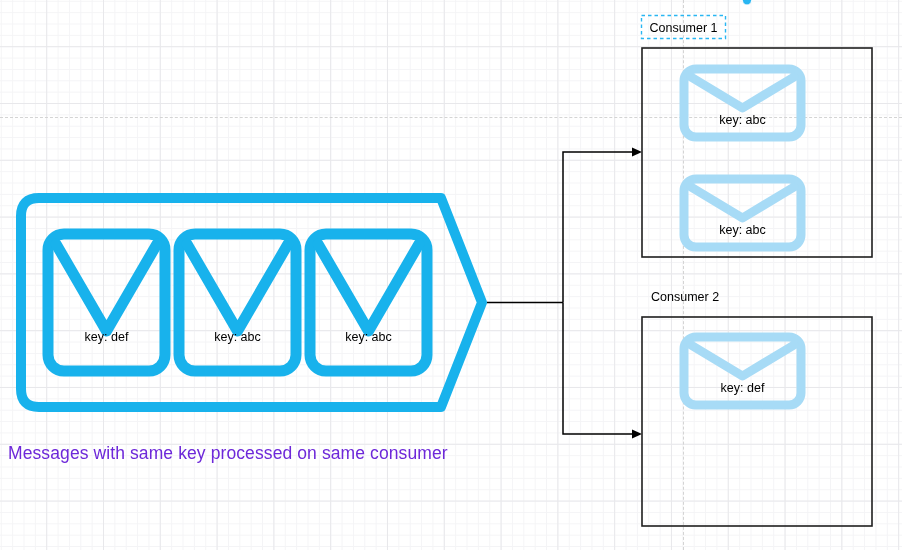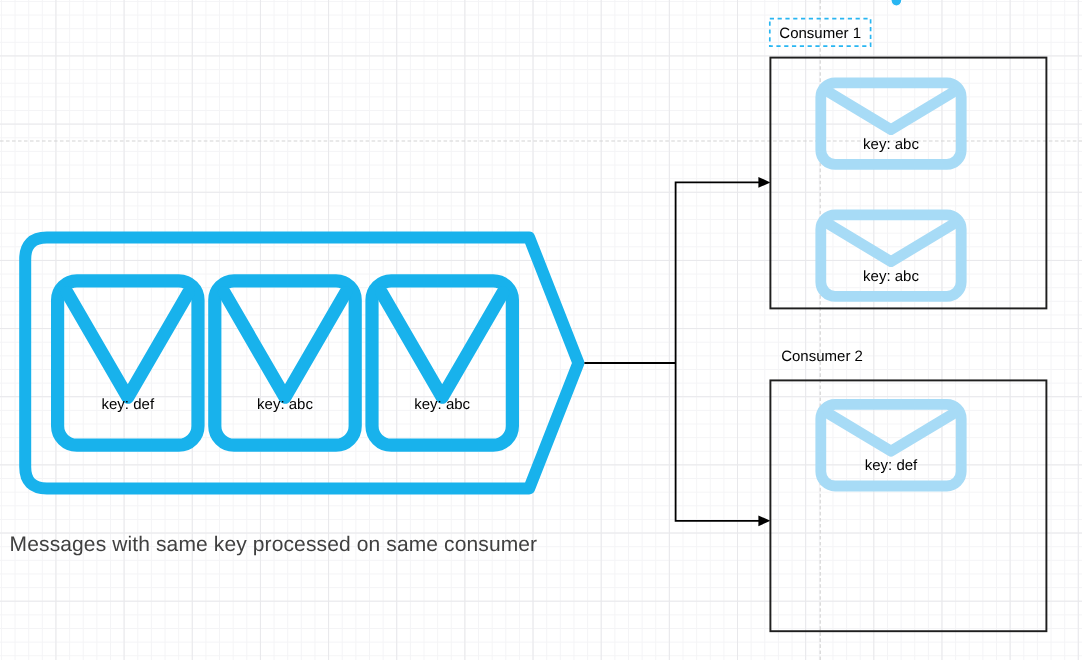--- a/index.html
+++ b/index.html
@@ -23,21 +23,21 @@
     position:absolute;left:0;top:117px;width:902px;height:0;
     border-top:1px dashed #d4d4d4;
   }
   .page-break-v{
     position:absolute;left:683px;top:0;width:0;height:550px;
     border-left:1px dashed #d4d4d4;
   }
   svg.layer{position:absolute;left:0;top:0;}
   .caption{
     position:absolute;left:8px;top:443px;
-    font-size:17.5px;color:#404040;letter-spacing:0.1px;
+    font-size:17.5px;color:#6d28d9;letter-spacing:0.1px;
     white-space:nowrap;
   }
   text{font-family:"Liberation Sans",sans-serif;}
 </style>
 </head>
 <body>
 
 <div class="grid"></div>
 <div class="page-break-h"></div>
 <div class="page-break-v"></div>

